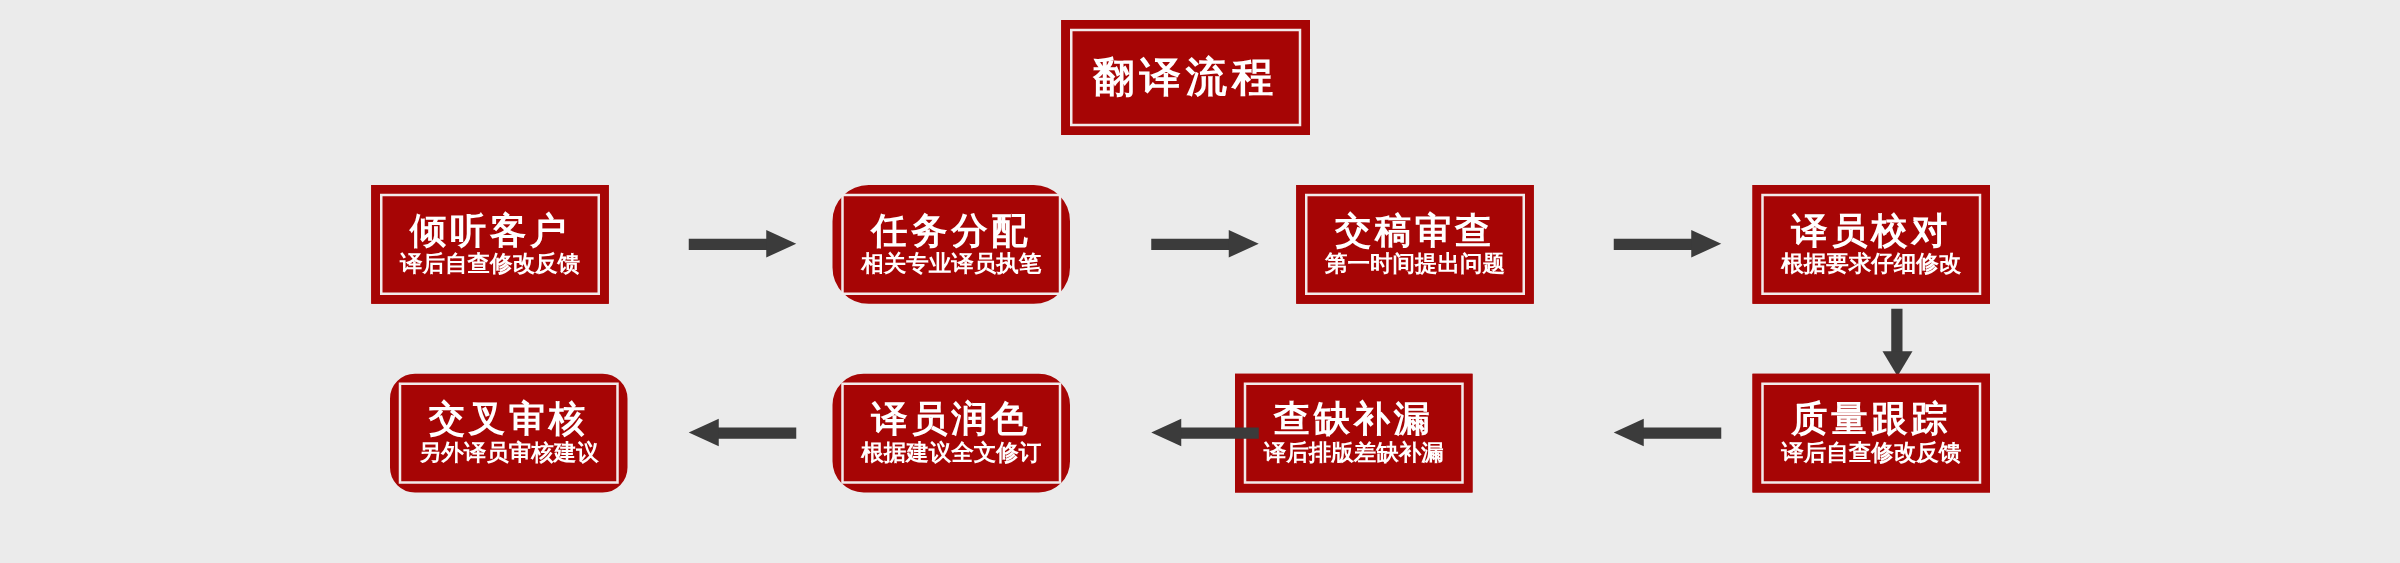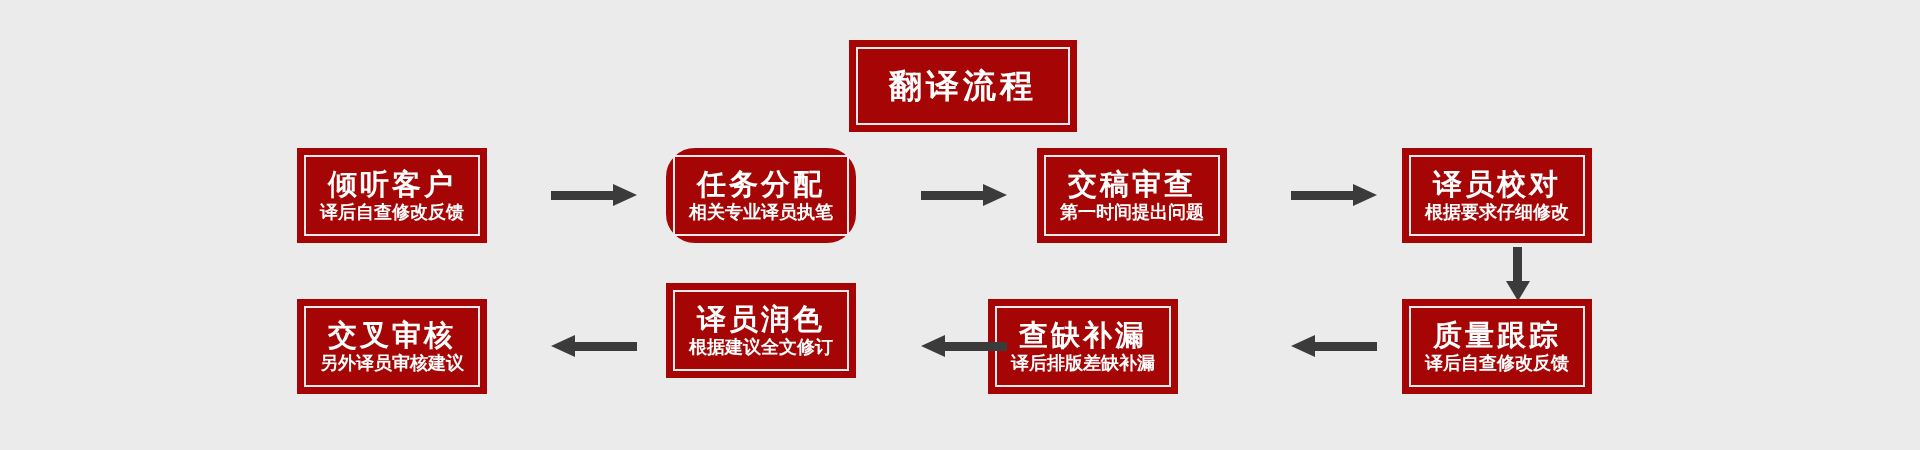--- a/index.html
+++ b/index.html
@@ -56,22 +56,22 @@
     color: #ffffff;
     font-weight: bold;
     line-height: 1.05;
     white-space: nowrap;
     z-index: 2;
   }
 
   
   .title-box {
     left: 849px;
-    top: 40px;
-    width: 228px;
+    top: 16px;
+    width: 199px;
     height: 92px;
   }
   .title-box .bx-title {
     font-size: 33px;
     letter-spacing: 4px;
   }
 
   
   .step-box {
     width: 190px;
@@ -85,22 +85,22 @@
     font-size: 18px;
     letter-spacing: 0px;
   }
 
   
   .p-r1c1 { left: 297px;  top: 148px; }
   .p-r1c2 { left: 666px;  top: 148px; border-radius: 29px; }
   .p-r1c3 { left: 1037px; top: 148px; }
   .p-r1c4 { left: 1402px; top: 148px; }
   
-  .p-r2c1 { left: 297px;  top: 299px; }
-  .p-r2c2 { left: 666px;  top: 283px; }
+  .p-r2c1 { left: 312px;  top: 299px; border-radius: 20px; }
+  .p-r2c2 { left: 666px;  top: 299px; border-radius: 25px; }
   .p-r2c3 { left: 988px; top: 299px; }
   .p-r2c4 { left: 1402px; top: 299px; }
 
   
   .arrow-h {
     position: absolute;
     height: 34px;
     width: 86px;
   }
   .arrow-h .shaft {

